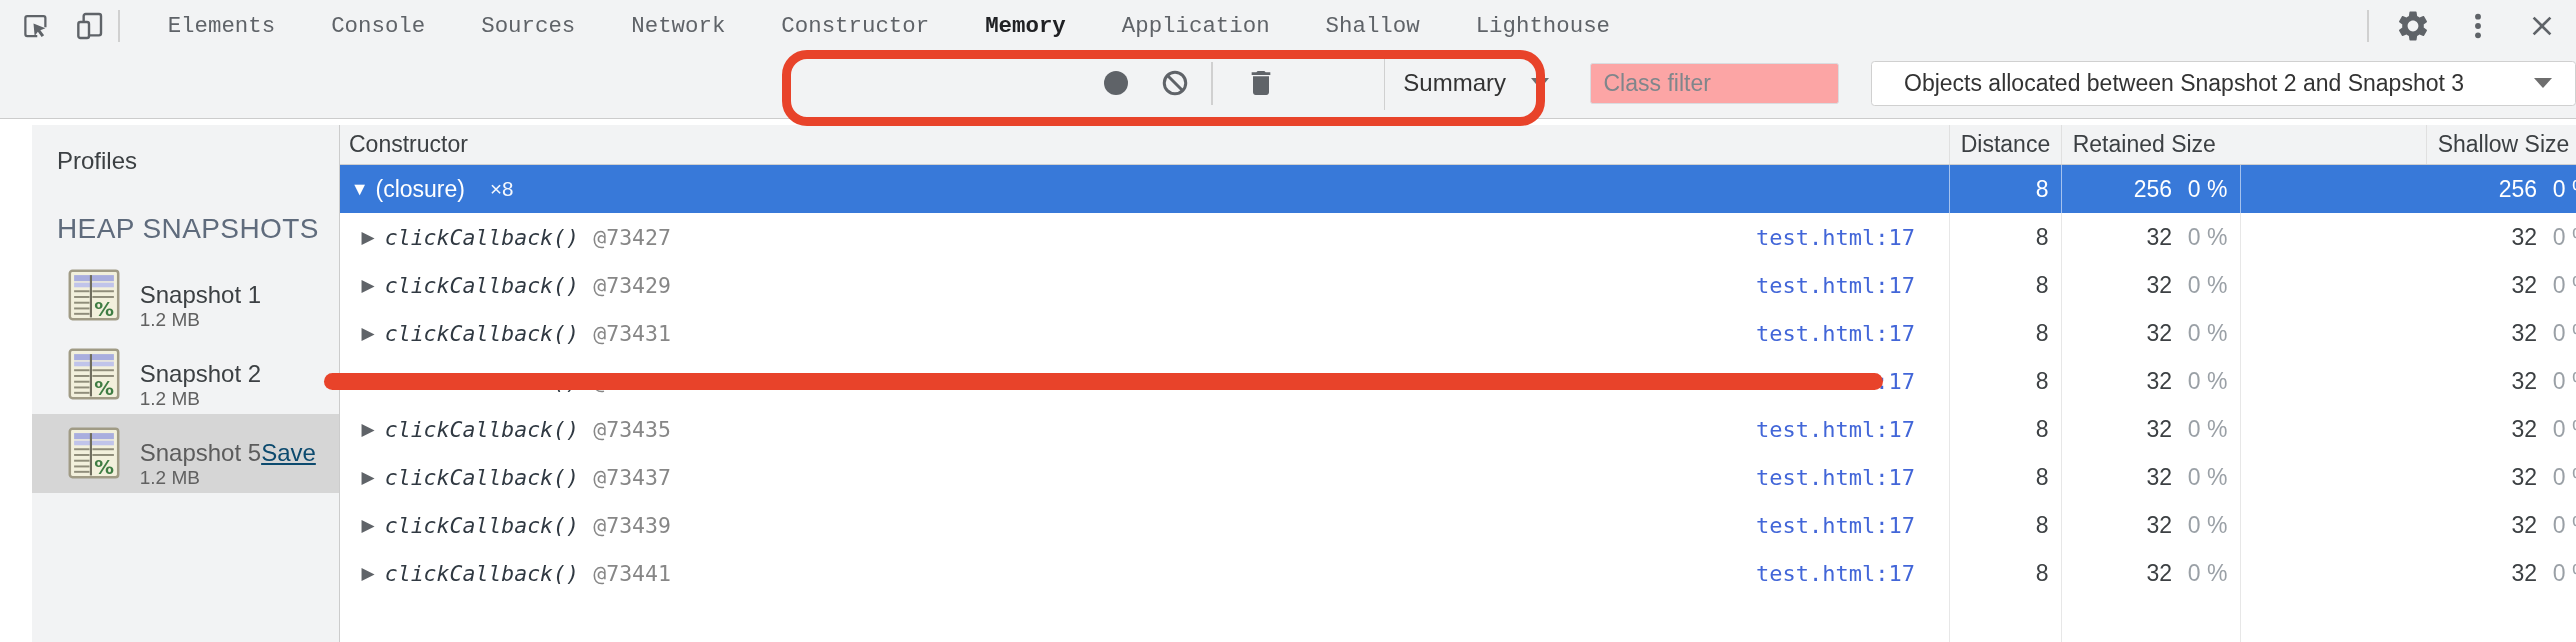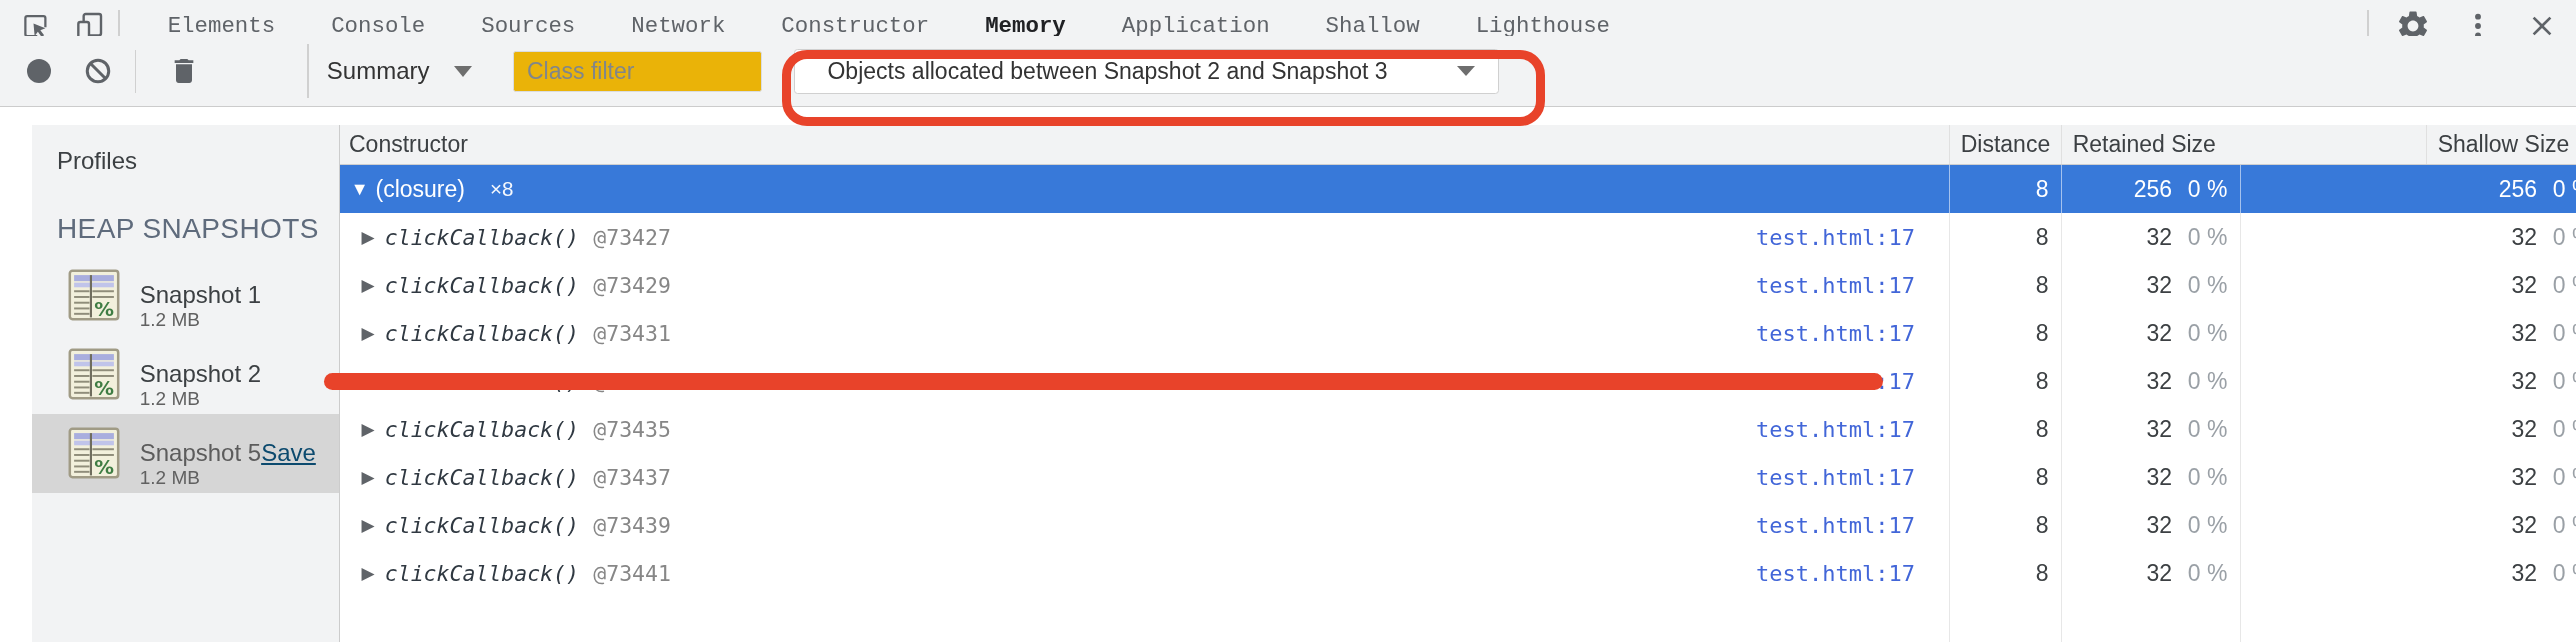--- a/index.html
+++ b/index.html
@@ -21,35 +21,35 @@
   .tabs{display:flex; align-items:center; margin-left:12.5px; height:100%;}
   .tab{font-size:22.4px; color:#5f6368; margin:0 28px; cursor:default; white-space:nowrap;}
   .tab.active{color:#202124; font-weight:bold;}
   .tabbar-right{margin-left:auto; display:flex; align-items:center;}
   .tabbar-right .v-div{margin:0 12.5px;}
   .tabbar-right .icon-btn{margin:0 10.7px;}
   .tabbar-right .icon-btn:last-child{margin-right:12.5px;}
 
   
   .toolbar{
-    position:absolute; left:0; top:36px; width:2576px; height:70px;
+    position:absolute; left:0; top:48px; width:2576px; height:70px;
     background:#f2f3f4; border-bottom:1.8px solid #cccccc;
-    display:flex; align-items:center;
+    display:flex; align-items:center;justify-content:flex-end;
   }
   .tool-left{width:307px; flex:none; display:flex; align-items:center; height:100%;}
   .record-dot{width:24px; height:24px; border-radius:50%; background:#5f6368; margin-left:27px;}
   .block-icon{margin-left:32px; color:#5f6368;}
   .tool-left .v-div{height:43px; margin-left:21.5px;}
   .trash-icon{margin-left:25px; color:#5f6368;}
   .tool-div{width:1.8px; height:54px; background:#d0d0d0;}
   .summary{margin-left:18px; font-size:24px; color:#333; white-space:nowrap;}
   .caret{width:0; height:0; border-left:9.8px solid transparent; border-right:9.8px solid transparent; border-top:11.6px solid #6e6e6e; margin-left:25px;}
   .class-filter{
     margin-left:41px; width:249px; height:41px; box-sizing:border-box;
-    background:#eab308; border:1.8px solid #dadce0; border-radius:2.7px;
+    background:#fca5a5; border:1.8px solid #dadce0; border-radius:2.7px;
     font-family:"Liberation Sans",sans-serif; font-size:23px; color:#333; padding:0 0 0 12.5px; outline:none;
   }
   .class-filter::placeholder{color:#80868b;}
   .alloc-select{
     position:relative; margin-left:32px; width:705px; height:45px; box-sizing:border-box;
     background:#fff; border:1.8px solid #d0d0d0; border-radius:3.6px;
     display:flex; align-items:center; padding-left:32px;
     font-size:23px; color:#333; white-space:nowrap;
   }
   .alloc-select .caret{position:absolute; right:23px; margin:0; border-top-width:10.7px; border-left-width:9px; border-right-width:9px;}

